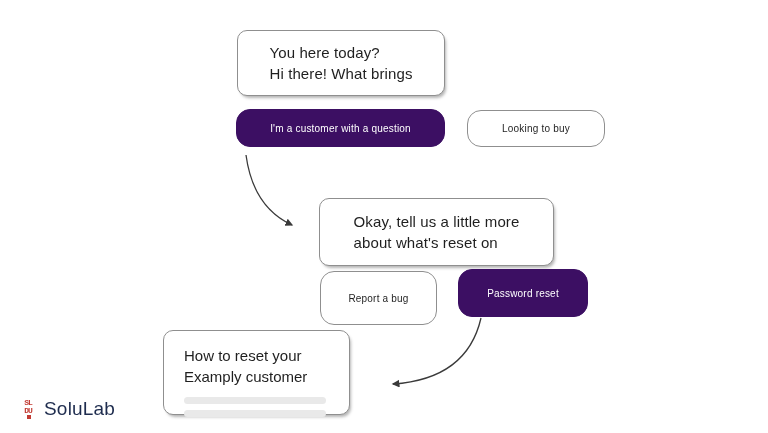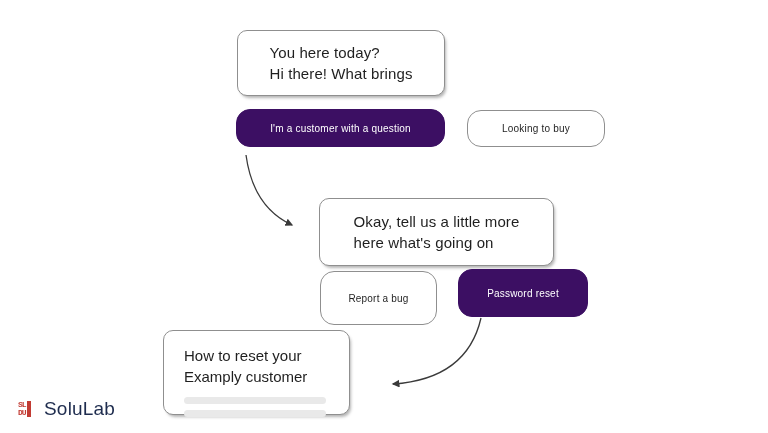--- a/index.html
+++ b/index.html
@@ -94,20 +94,21 @@
     top: 398px;
     display: flex;
     align-items: center;
     gap: 6px;
   }
   .logo-icon {
     width: 20px;
     height: 20px;
     display: flex;
     align-items: center;
+    flex-direction: column;
   }
   .logo-icon .glyph-letters {
     display: flex;
     flex-direction: column;
     justify-content: center;
     font-family: "Liberation Mono", "DejaVu Sans Mono", monospace;
     font-size: 8px;
     line-height: 8px;
     font-weight: 700;
     color: #c23b33;
@@ -138,21 +139,21 @@
     </div>
   </div>
 
   <div class="btn primary" style="left:236px; top:109px; width:209px; height:38px;">I'm a customer with a question</div>
 
   <div class="btn secondary" style="left:467px; top:110px; width:138px; height:37px;">Looking to buy</div>
 
   <div class="bubble" style="left:319px; top:184px; width:233px; height:66px;margin-top:14px;">
     <div class="lines">
       <div>Okay, tell us a little more</div>
-      <div>here what's going on</div>
+      <div>about what's reset on</div>
     </div>
   </div>
 
   <div class="btn secondary" style="left:320px; top:271px; width:117px; height:54px;">Report a bug</div>
 
   <div class="btn primary" style="left:458px; top:269px; width:130px; height:48px;">Password reset</div>
 
   <div class="result-card">
     <div class="title">
       <div>How to reset your</div>

